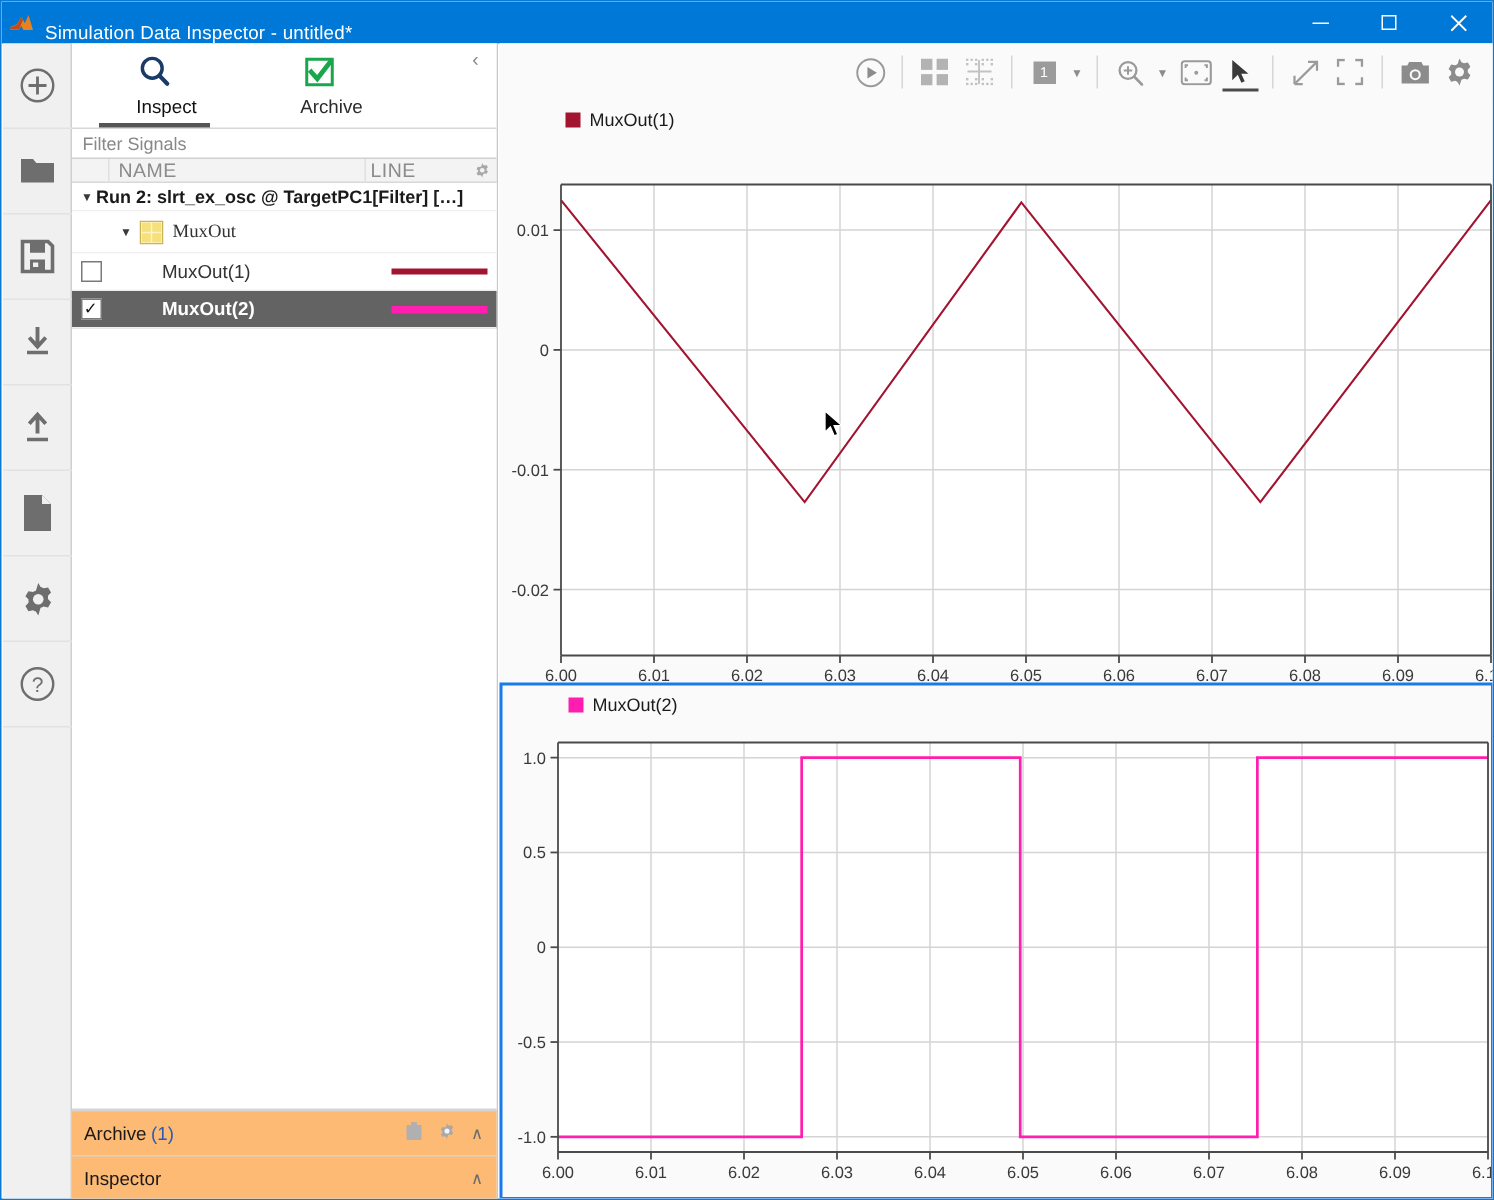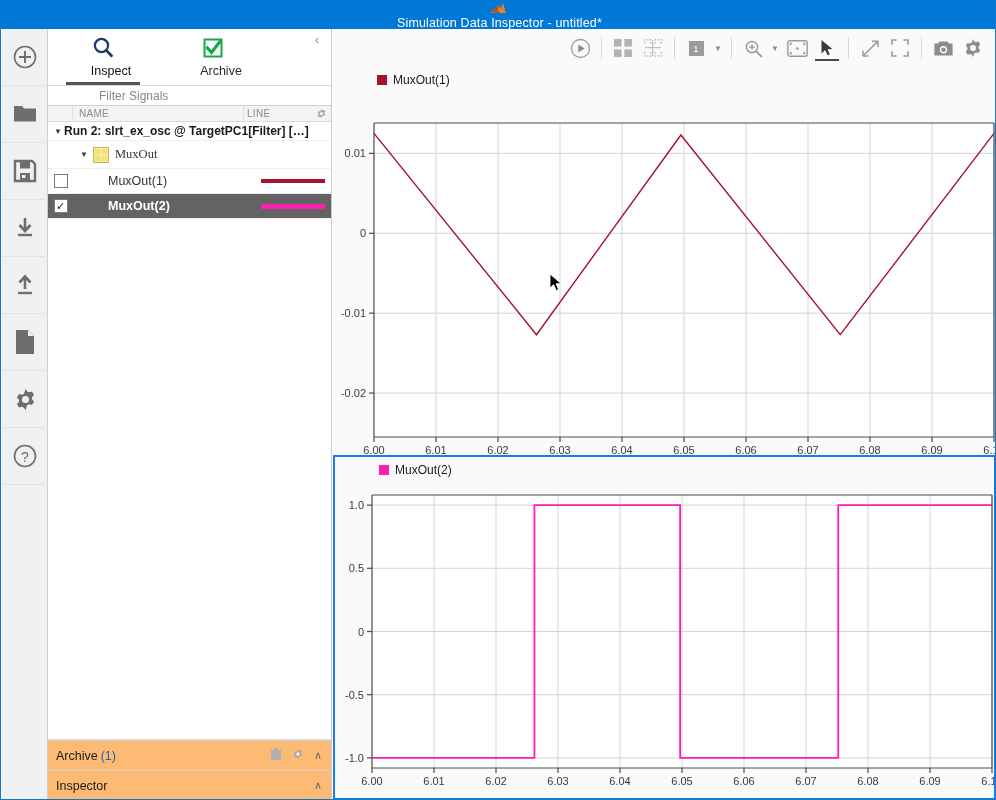--- a/index.html
+++ b/index.html
@@ -15,21 +15,21 @@
     width: 996px; height: 800px;
     border: 1px solid #0a7ad4;
     background: #ffffff;
     overflow: hidden;
   }
 
   
   .titlebar {
     position: absolute; left: 0; top: 0; width: 994px; height: 28px;
     background: #0078d7;
-    display: flex; align-items: center; flex-direction: column;
+    display: flex; align-items: flex-end;
   }
   .title-icon { width: 26px; height: 28px; display: flex; align-items: center; justify-content: center; }
   .title-text {
     color: #ffffff; font-size: 12.5px; letter-spacing: .15px;
     padding-left: 3px; white-space: nowrap;
   }
   .win-btns { margin-left: auto; display: flex; height: 28px; }
   .win-btn {
     width: 46px; height: 28px; display: flex; align-items: center; justify-content: center;
     color: #ffffff; font-size: 12px;
@@ -76,27 +76,27 @@
   .collapse-left {
     position: absolute; right: 6px; top: 4px; width: 16px; height: 16px;
     color: #8a8a8a; font-size: 13px; line-height: 14px; text-align: center;
   }
   .filterbox {
     height: 20px; background: #ffffff; border-bottom: 1px solid #d0d0d0;
     display: flex; align-items: center; padding-left: 5px;
   }
   .filterbox input {
     border: 0; outline: 0; width: 100%; font-size: 12px; color: #333;
-    font-family: "Liberation Sans", sans-serif; background: transparent; margin-left: 44px;
+    font-family: "Liberation Sans", sans-serif; background: transparent;
   }
   .filterbox input::placeholder { color: #888; }
 
   .colhdr {
     height: 16px; background: #f3f3f3; border-bottom: 1px solid #d8d8d8;
-    display: flex; align-items: center; font-size: 10px; color: #8b8b8b;
+    display: flex; align-items: center; font-size: 13px; color: #8b8b8b;
     letter-spacing: .3px;
   }
   .colhdr .c-chk { width: 25px; border-right: 1px solid #e0e0e0; height: 16px; }
   .colhdr .c-name { flex: 1; padding-left: 6px; }
   .colhdr .c-line { width: 68px; padding-left: 3px; border-left: 1px solid #e0e0e0; height: 16px; line-height: 16px; }
   .colhdr .c-gear { width: 20px; display: flex; align-items: center; justify-content: center; }
 
   .tree { background: #ffffff; flex: 0 0 auto; }
   .run-row {
     height: 19px; display: flex; align-items: center;

